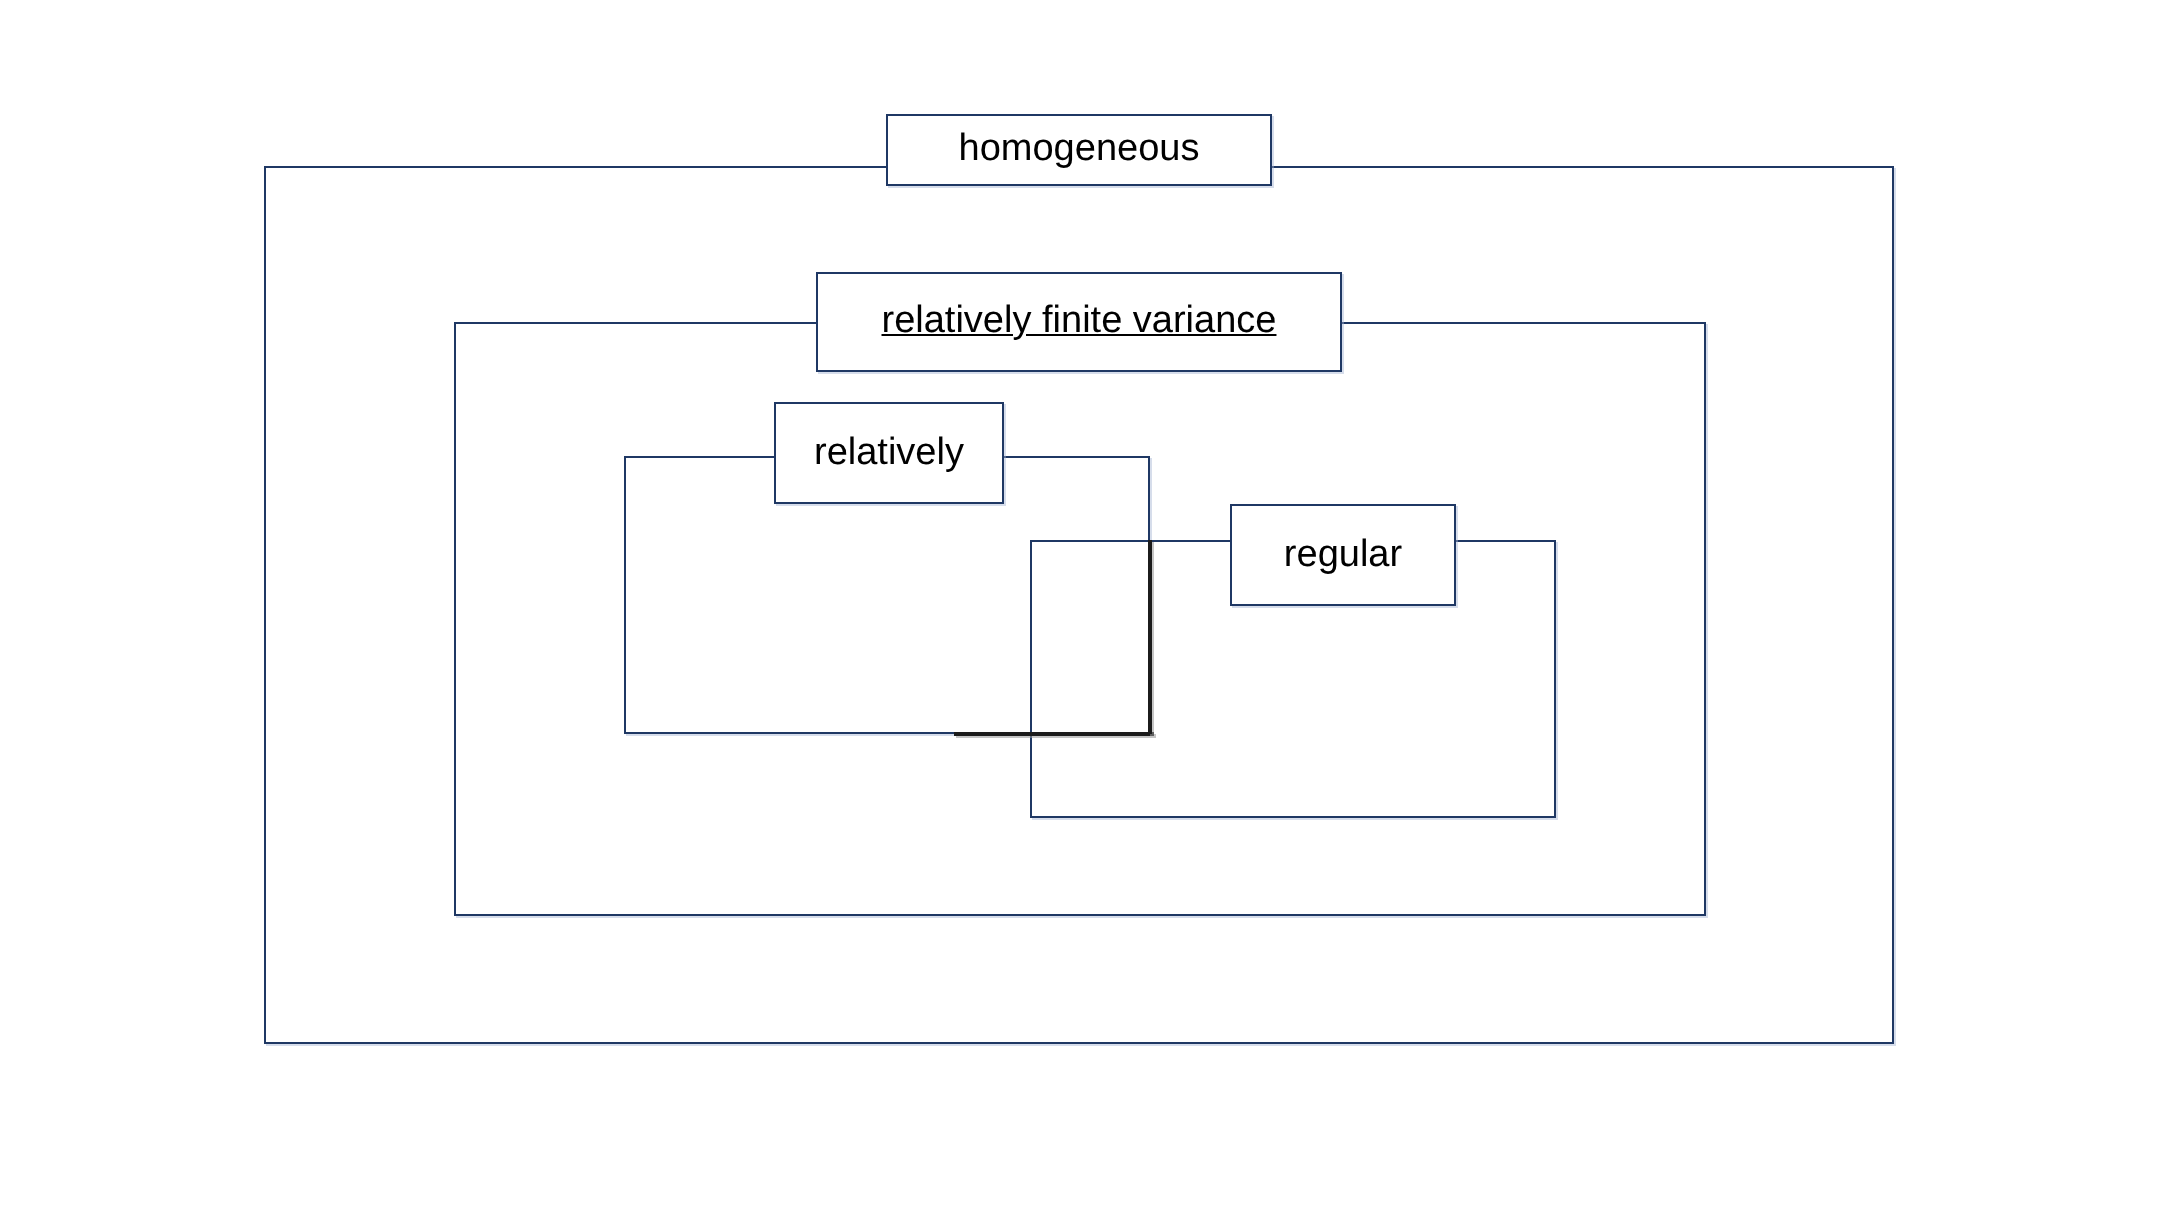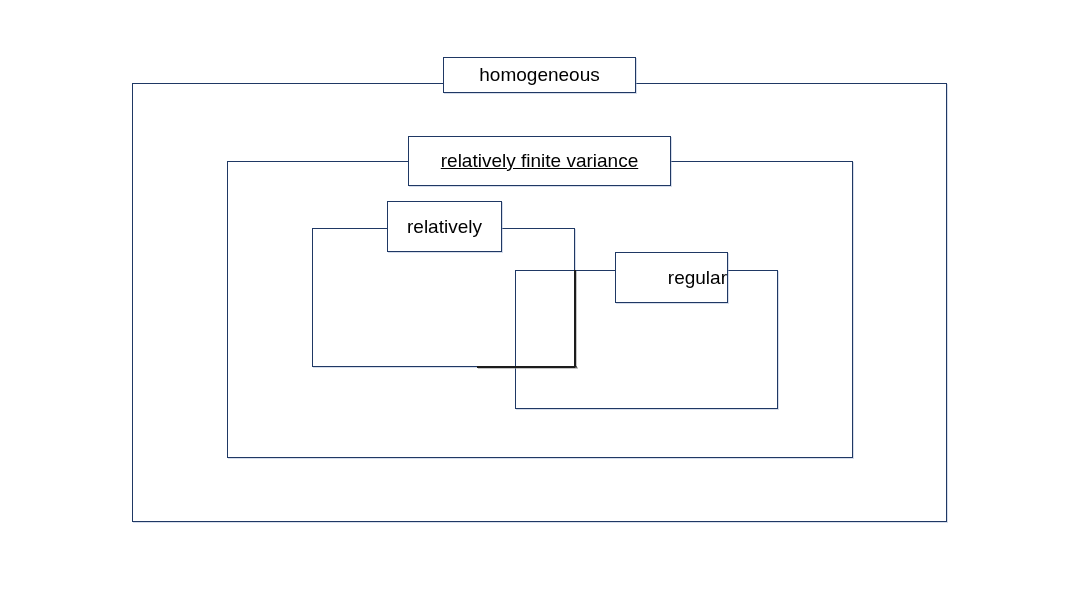--- a/index.html
+++ b/index.html
@@ -46,21 +46,21 @@
     align-items: center;
     justify-content: center;
     font-size: 19px;
     color: var(--text-color, #000000);
     white-space: nowrap;
     z-index: 5;
   }
   .label-homogeneous { left: 443px; top: 57px;  width: 193px; height: 36px; }
   .label-rfv         { left: 408px; top: 136px; width: 263px; height: 50px; text-decoration: underline; }
   .label-realizable  { left: 387px; top: 201px; width: 115px; height: 51px; }
-  .label-regular     { left: 615px; top: 252px; width: 113px; height: 51px; justify-content: flex-end; }
+  .label-regular     { left: 615px; top: 252px; width: 113px; height: 51px; }
 </style>
 </head>
 <body>
 
 <div class="canvas">
 
   <div class="set-rect rect-homogeneous"></div>
 
   <div class="set-rect rect-rfv"></div>
 

